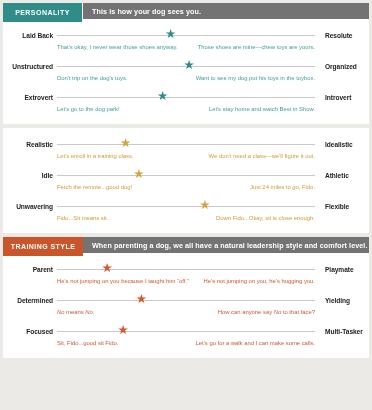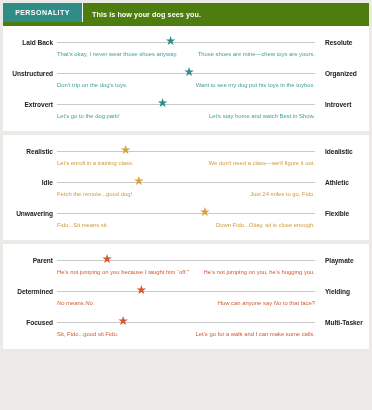--- a/index.html
+++ b/index.html
@@ -22,22 +22,22 @@
   .section {
     background: #ffffff;
     margin: 0 3px 4px 3px;
     box-sizing: border-box;
   }
   .section.first { margin-top: 3px; }
 
   .sec-header {
     display: flex;
     align-items: stretch;
-    height: 23px;
-    background: #4d7c0f;
+    height: 16px;
+    background: #737373;
   }
   .sec-tab {
     display: flex;
     align-items: center;
     justify-content: center;
     width: 80px;
     min-width: 80px;
     height: 19px;
     box-sizing: border-box;
     color: #ffffff;
@@ -219,20 +219,24 @@
               <div class="pole-right">Flexible</div>
             </div>
             <div class="captions">
               <div class="cap left gold">Fido...Sit means sit.</div>
               <div class="cap right gold">Down Fido...Okay, sit is close enough.</div>
             </div>
           </div>
         </div>
       </div>
       <div class="section">
+        <div class="sec-header">
+          <div class="sec-tab orange">TRAINING STYLE</div>
+          <div class="sec-title">When parenting a dog, we all have a natural leadership style and comfort level.</div>
+        </div>
         <div class="sec-body">
           <div class="row">
             <div class="scale">
               <div class="pole-left">Parent</div>
               <div class="track"></div>
               <div class="star orange" style="left: 104.16px;">★</div>
               <div class="pole-right">Playmate</div>
             </div>
             <div class="captions">
               <div class="cap left orange">He's not jumping on you because I taught him “off.”</div>

